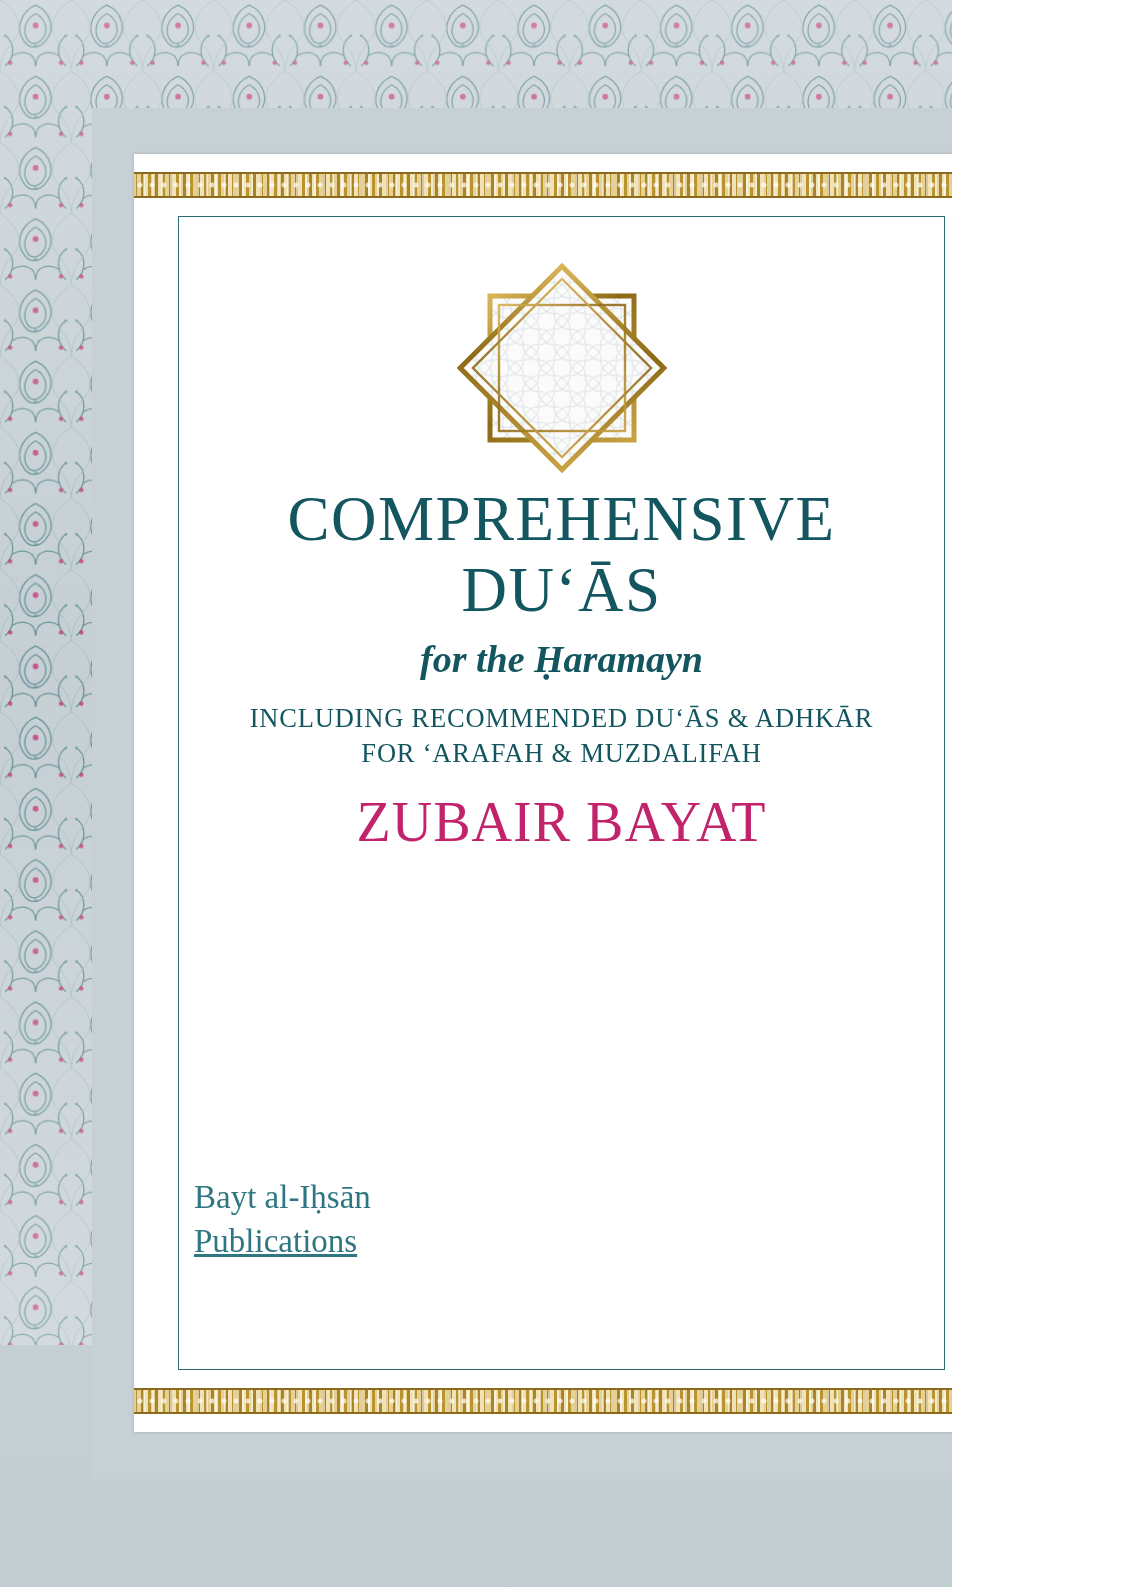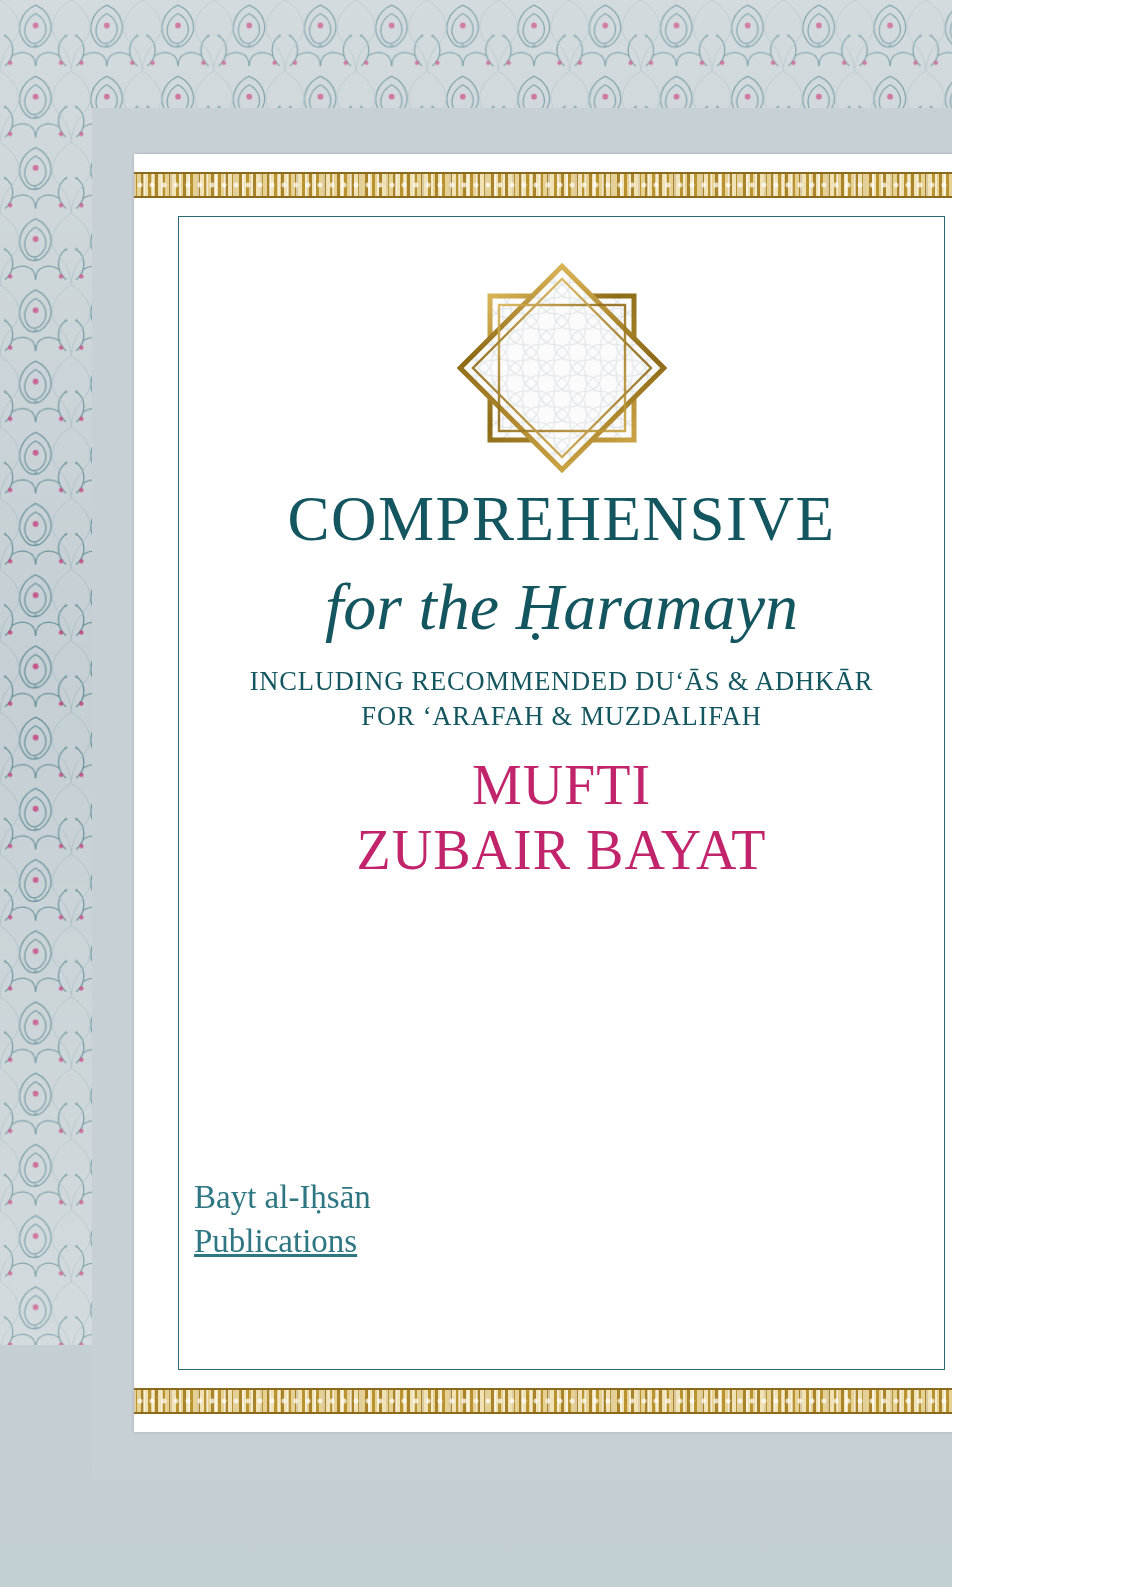--- a/index.html
+++ b/index.html
@@ -121,24 +121,24 @@
     letter-spacing: 1.5px;
     line-height: 1.12;
     font-weight: 400;
     margin: 0;
   }
   .title-main .line2 { display: block; }
   .title-sub {
     font-family: "Liberation Serif", serif;
     font-style: italic;
     color: #14565f;
-    font-size: 66px;
+    font-size: 38px;
     line-height: 1.2;
     margin: 12px 0 0 0;
-    font-weight: 400;
+    font-weight: 700;
   }
   .title-strap {
     font-family: "Liberation Serif", serif;
     color: #14565f;
     font-size: 26.5px;
     letter-spacing: 0.8px;
     line-height: 1.34;
     margin: 18px 0 0 0;
     font-weight: 400;
   }
@@ -256,28 +256,28 @@
         <g fill="none" stroke="url(#goldline)" stroke-width="2.4" opacity="0.9">
           <rect x="-63" y="-63" width="126" height="126"></rect>
           <rect x="-63" y="-63" width="126" height="126" transform="rotate(45)"></rect>
         </g>
       </g>
     </svg>
 
     <div class="titles">
       <h1 class="title-main">
         <span>COMPREHENSIVE</span>
+        <span class="line2">DUʻĀS</span>
       </h1>
       <div class="title-sub">for the Ḥaramayn</div>
       <div class="title-strap">
         <span>INCLUDING RECOMMENDED DUʻĀS &amp; ADHKĀR</span><br>
         <span>FOR ʻARAFAH &amp; MUZDALIFAH</span>
       </div>
       <div class="author">
-        <span>MUFTI</span>
         <span class="line2">ZUBAIR BAYAT</span>
       </div>
     </div>
 
     <div class="publisher">
       <span>Bayt al-Iḥsān</span>
       <span class="line2">Publications</span>
     </div>
 
   </div>

